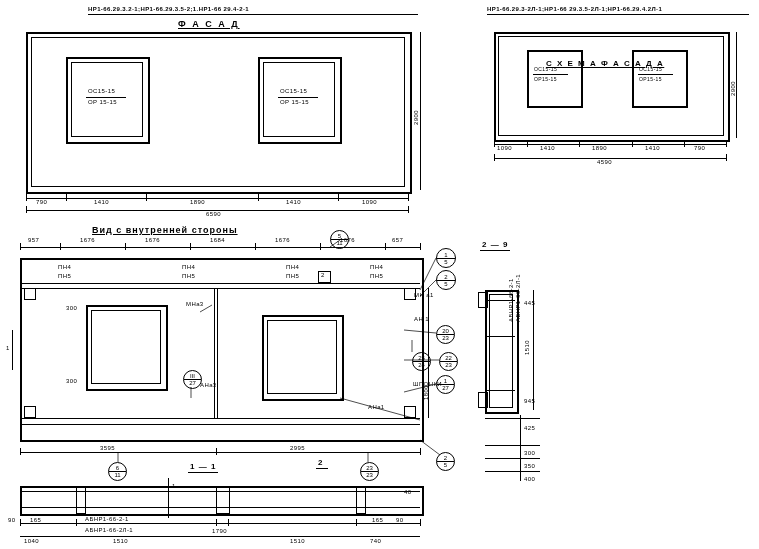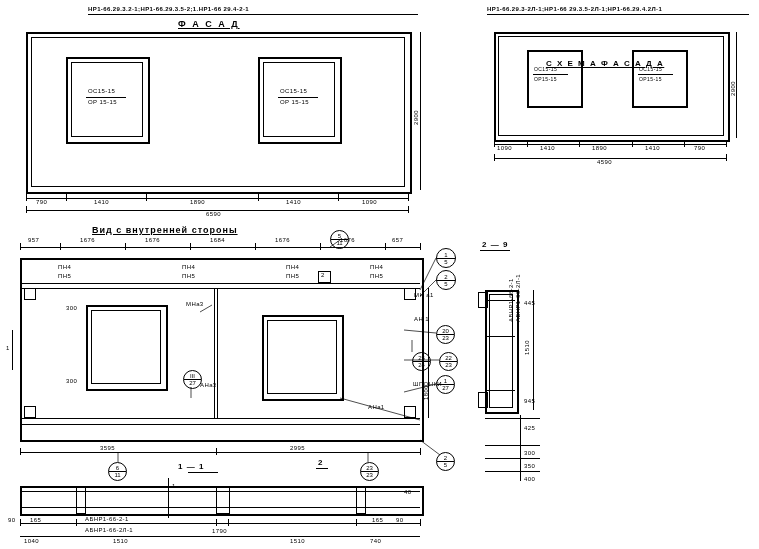--- a/index.html
+++ b/index.html
@@ -280,21 +280,21 @@
   <div class="t s6" style="left:524px;top:450px;">300</div>
   <div class="t s6" style="left:524px;top:463px;">350</div>
   <div class="t s6" style="left:524px;top:476px;">400</div>
 
   <div class="ln h" style="left:485px;top:418px;width:55px;"></div>
   <div class="ln h" style="left:485px;top:445px;width:55px;"></div>
   <div class="ln h" style="left:485px;top:458px;width:55px;"></div>
   <div class="ln h" style="left:485px;top:471px;width:55px;"></div>
   <div class="ln v" style="left:520px;top:415px;height:66px;"></div>
 
-  <div class="t s8 b" style="left:178px;top:462px;letter-spacing:1px;">1 — 1</div>
+  <div class="t s8 b" style="left:190px;top:462px;letter-spacing:1px;">1 — 1</div>
   <div class="ln h" style="left:188px;top:472px;width:30px;"></div>
   <div class="t s8 b" style="left:318px;top:458px;">2</div>
   <div class="ln h" style="left:316px;top:468px;width:12px;"></div>
 
   <div class="box2" style="left:20px;top:486px;width:400px;height:26px;"></div>
   <div class="ln h" style="left:20px;top:491px;width:400px;"></div>
   <div class="ln h" style="left:20px;top:507px;width:400px;"></div>
   <div class="box" style="left:76px;top:486px;width:8px;height:26px;"></div>
   <div class="box" style="left:216px;top:486px;width:12px;height:26px;"></div>
   <div class="box" style="left:356px;top:486px;width:8px;height:26px;"></div>

